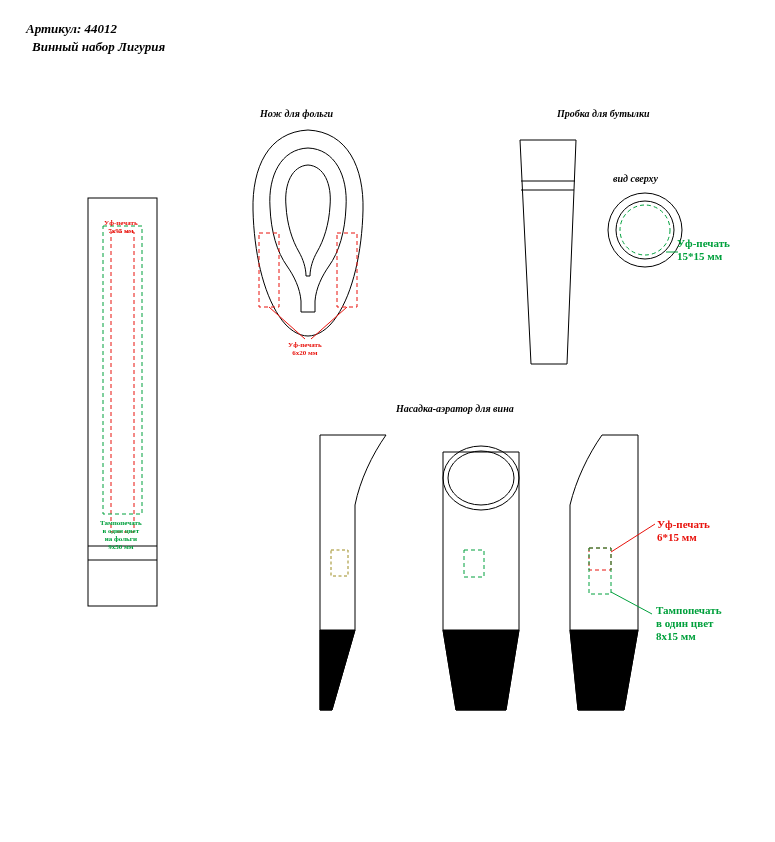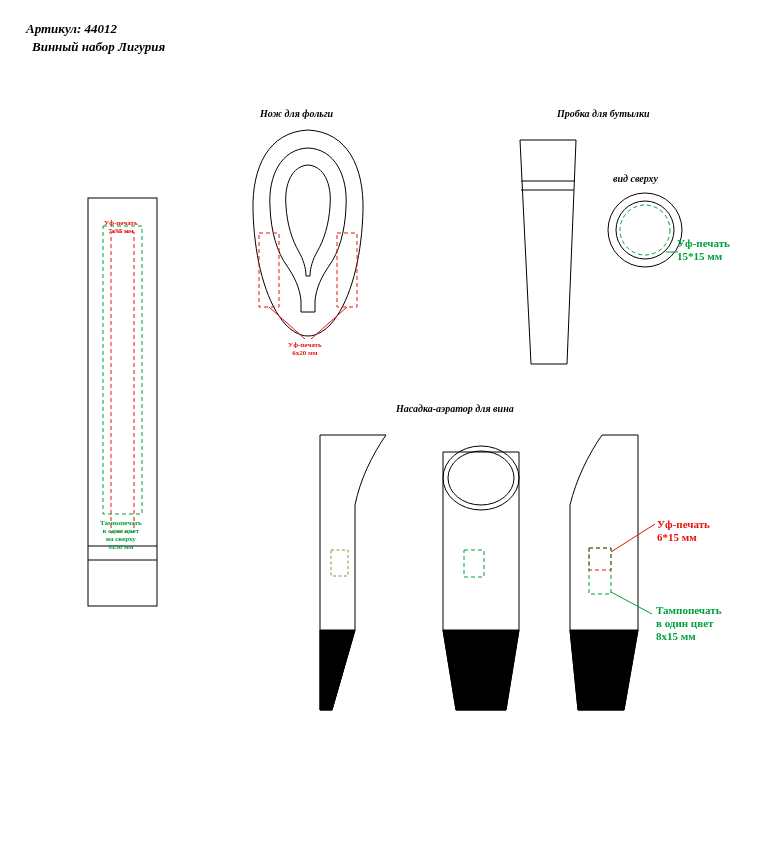--- a/index.html
+++ b/index.html
@@ -149,21 +149,21 @@
   </svg>
 
   <div class="lbl red" id="lbl-box-uv">
     <span>Уф-печать</span><br>
     <span>7х95 мм</span>
   </div>
 
   <div class="lbl green" id="lbl-box-tampo">
     <span>Тампопечать</span><br>
     <span>в один цвет</span><br>
-    <span>на сверху</span><br>
+    <span>на фольги</span><br>
     <span>9х50 мм</span>
   </div>
 
   <div class="lbl red" id="lbl-knife-uv">
     <span>Уф-печать</span><br>
     <span>6х20 мм</span>
   </div>
 
   <div class="lbl big green" id="lbl-cork-uv">
     <span>Уф-печать</span><br>

